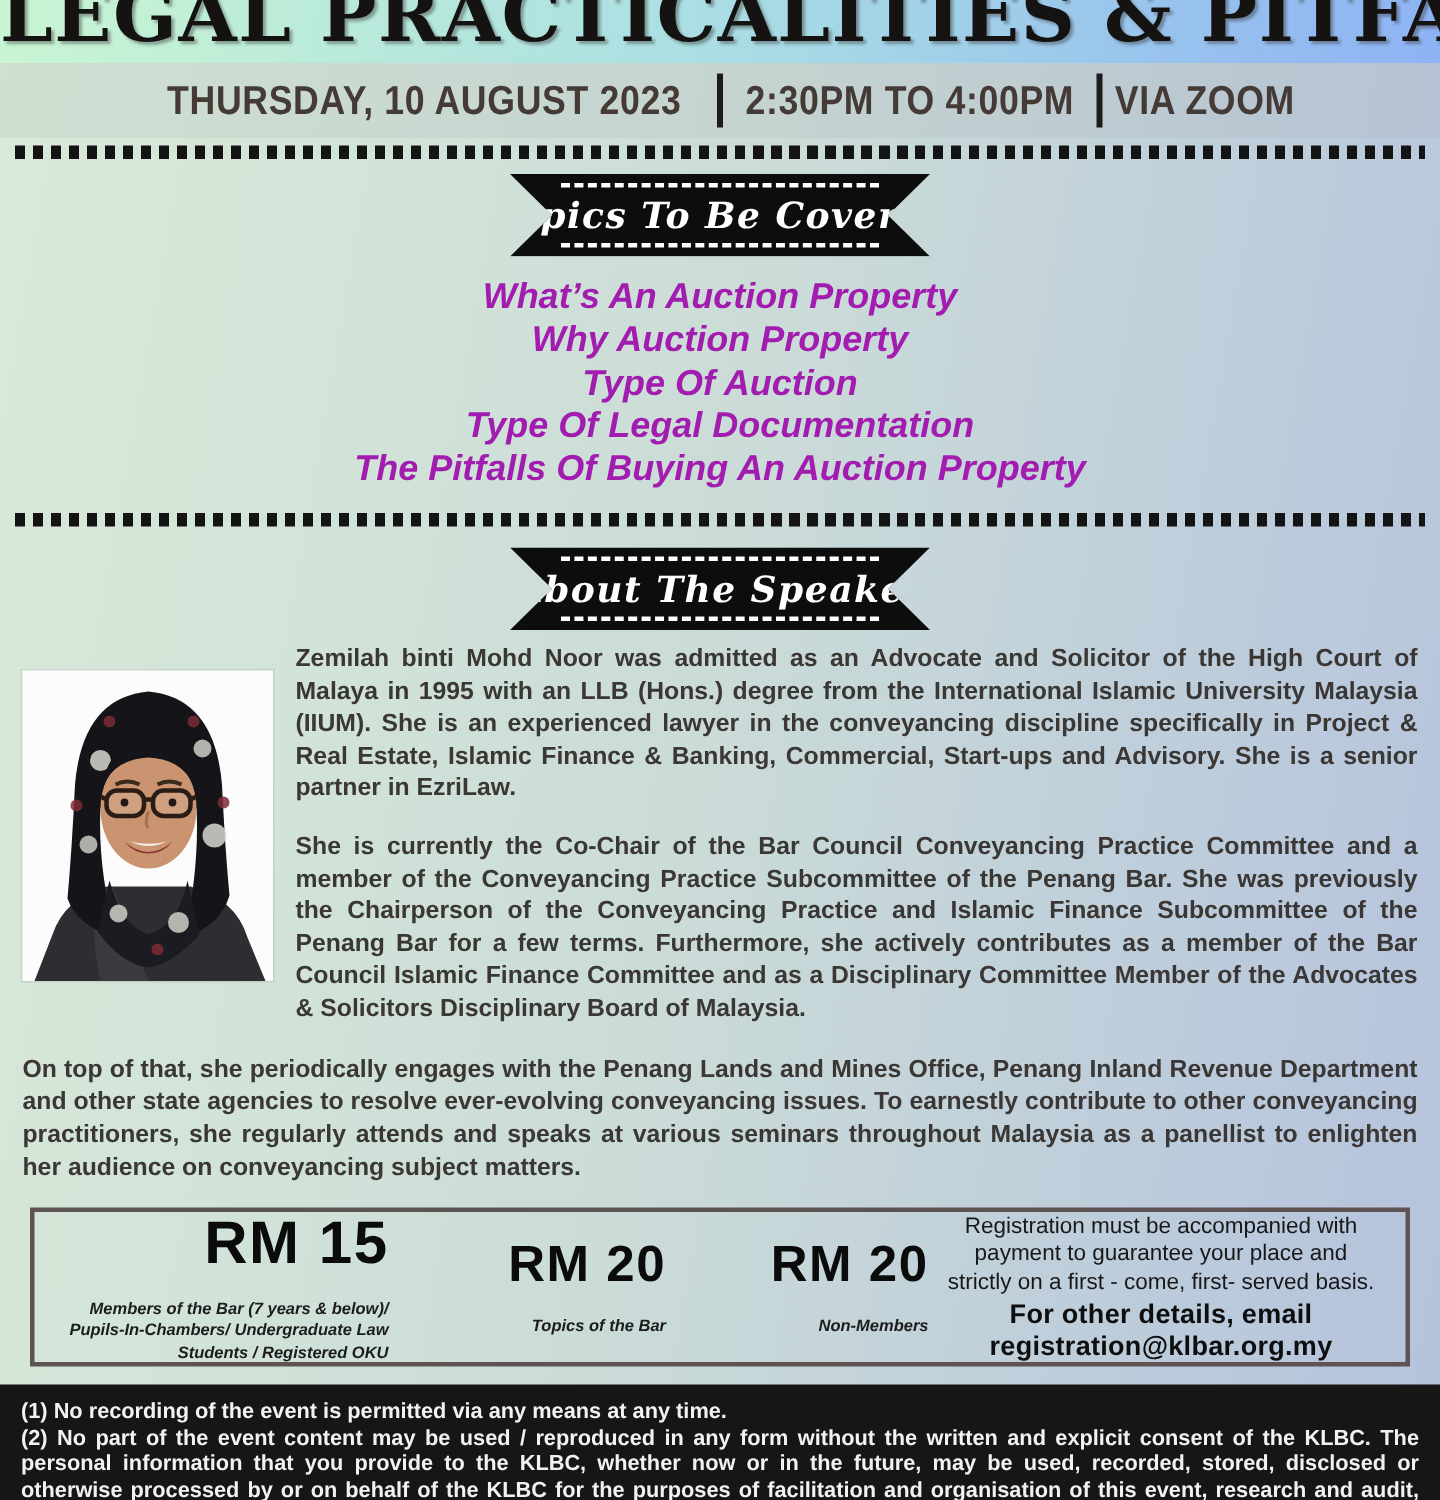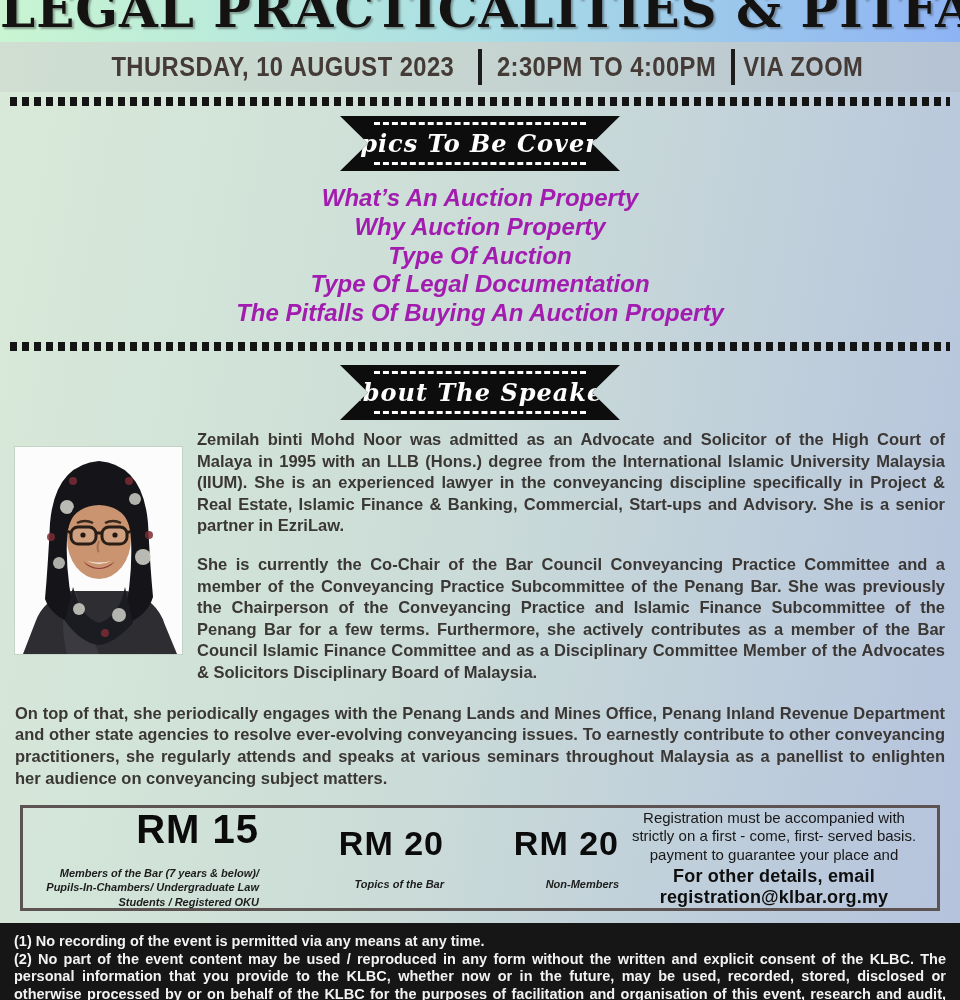--- a/index.html
+++ b/index.html
@@ -195,22 +195,22 @@
   <div class="tier tier2">
     <div class="amt">RM 20</div>
     <div class="aud">Topics of the Bar</div>
   </div>
   <div class="tier tier3">
     <div class="amt">RM 20</div>
     <div class="aud">Non-Members</div>
   </div>
   <div class="register">
     <div class="r-mid">Registration must be accompanied with</div>
+    <div class="r-mid">payment  to guarantee your  place and</div>
     <div class="r-mid">strictly on a first - come,  first- served basis.</div>
-    <div class="r-mid">payment  to guarantee your  place and</div>
     <div class="r-bold2">For other details, email registration@klbar.org.my</div>
   </div>
 </div>
 
 <div class="footer">
   <p class="first">(1) No recording of the event is permitted via any means at any time.</p>
   <p>(2) No part of the event content may be used / reproduced in any form without the written and explicit consent of the KLBC. The personal information that you provide to the KLBC, whether now or in the future, may be used, recorded, stored, disclosed or otherwise processed by or on behalf of the KLBC for the purposes of facilitation and organisation of this event, research and audit, maintenance of a participant database for the promotion of this event, and such ancillary services as may be relevant.</p>
 
 </div>
 

